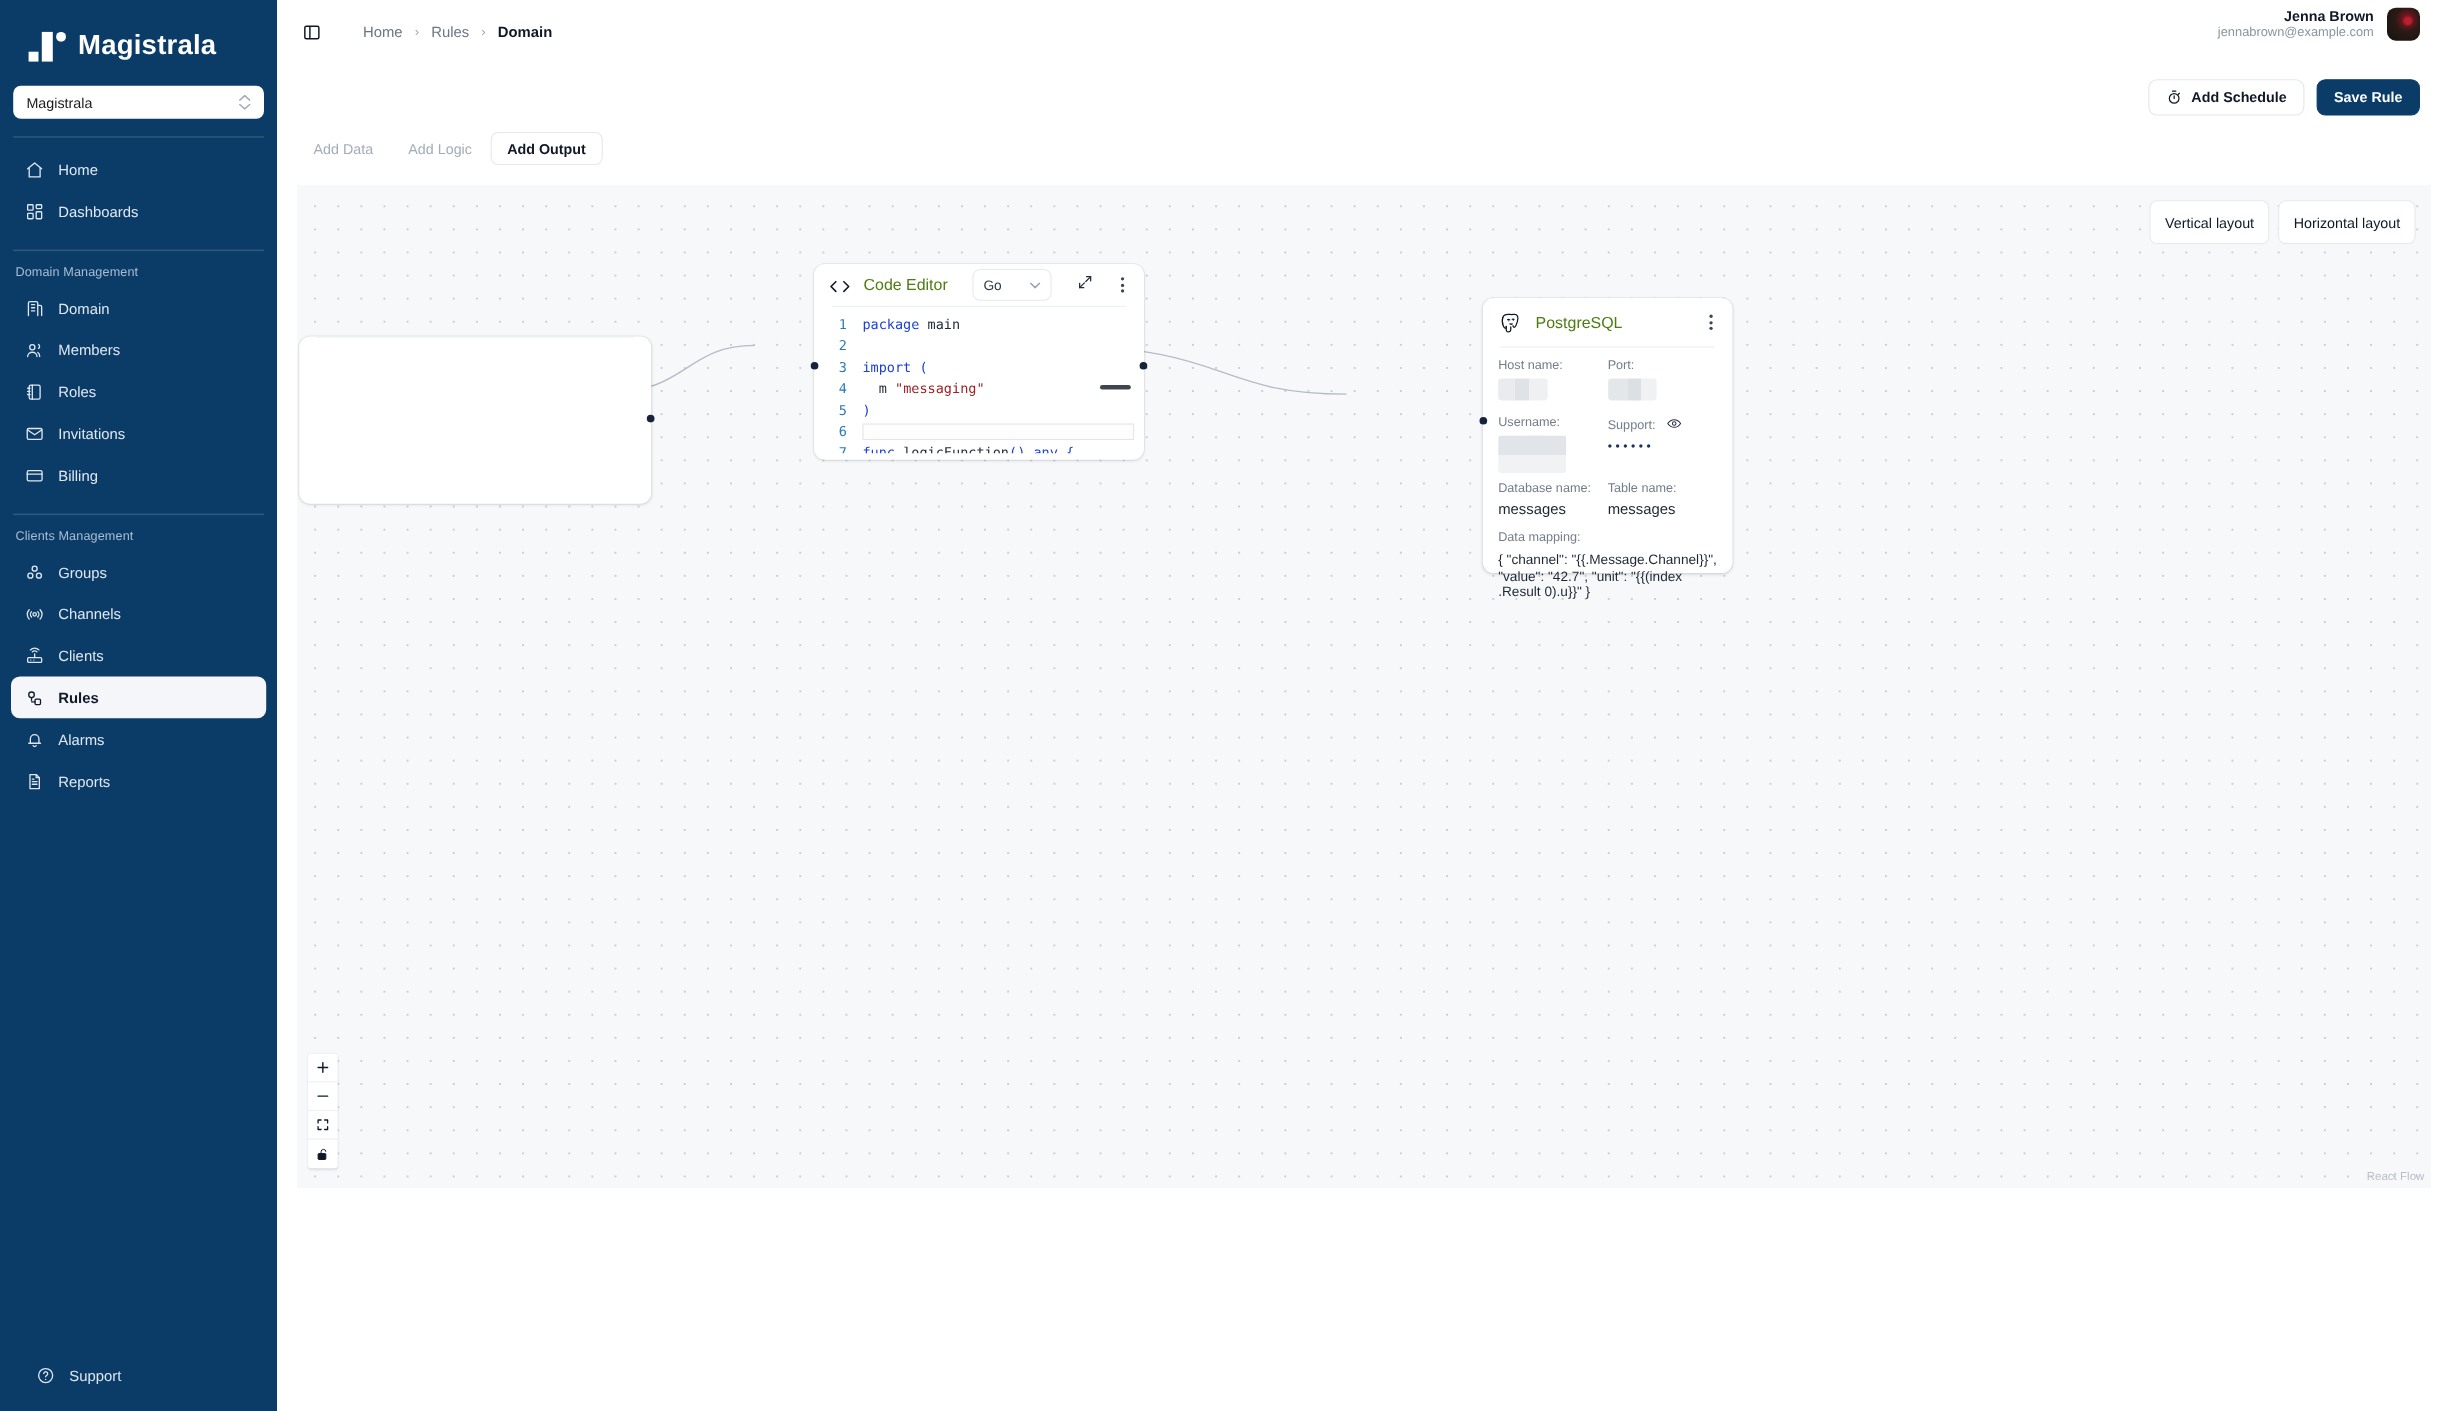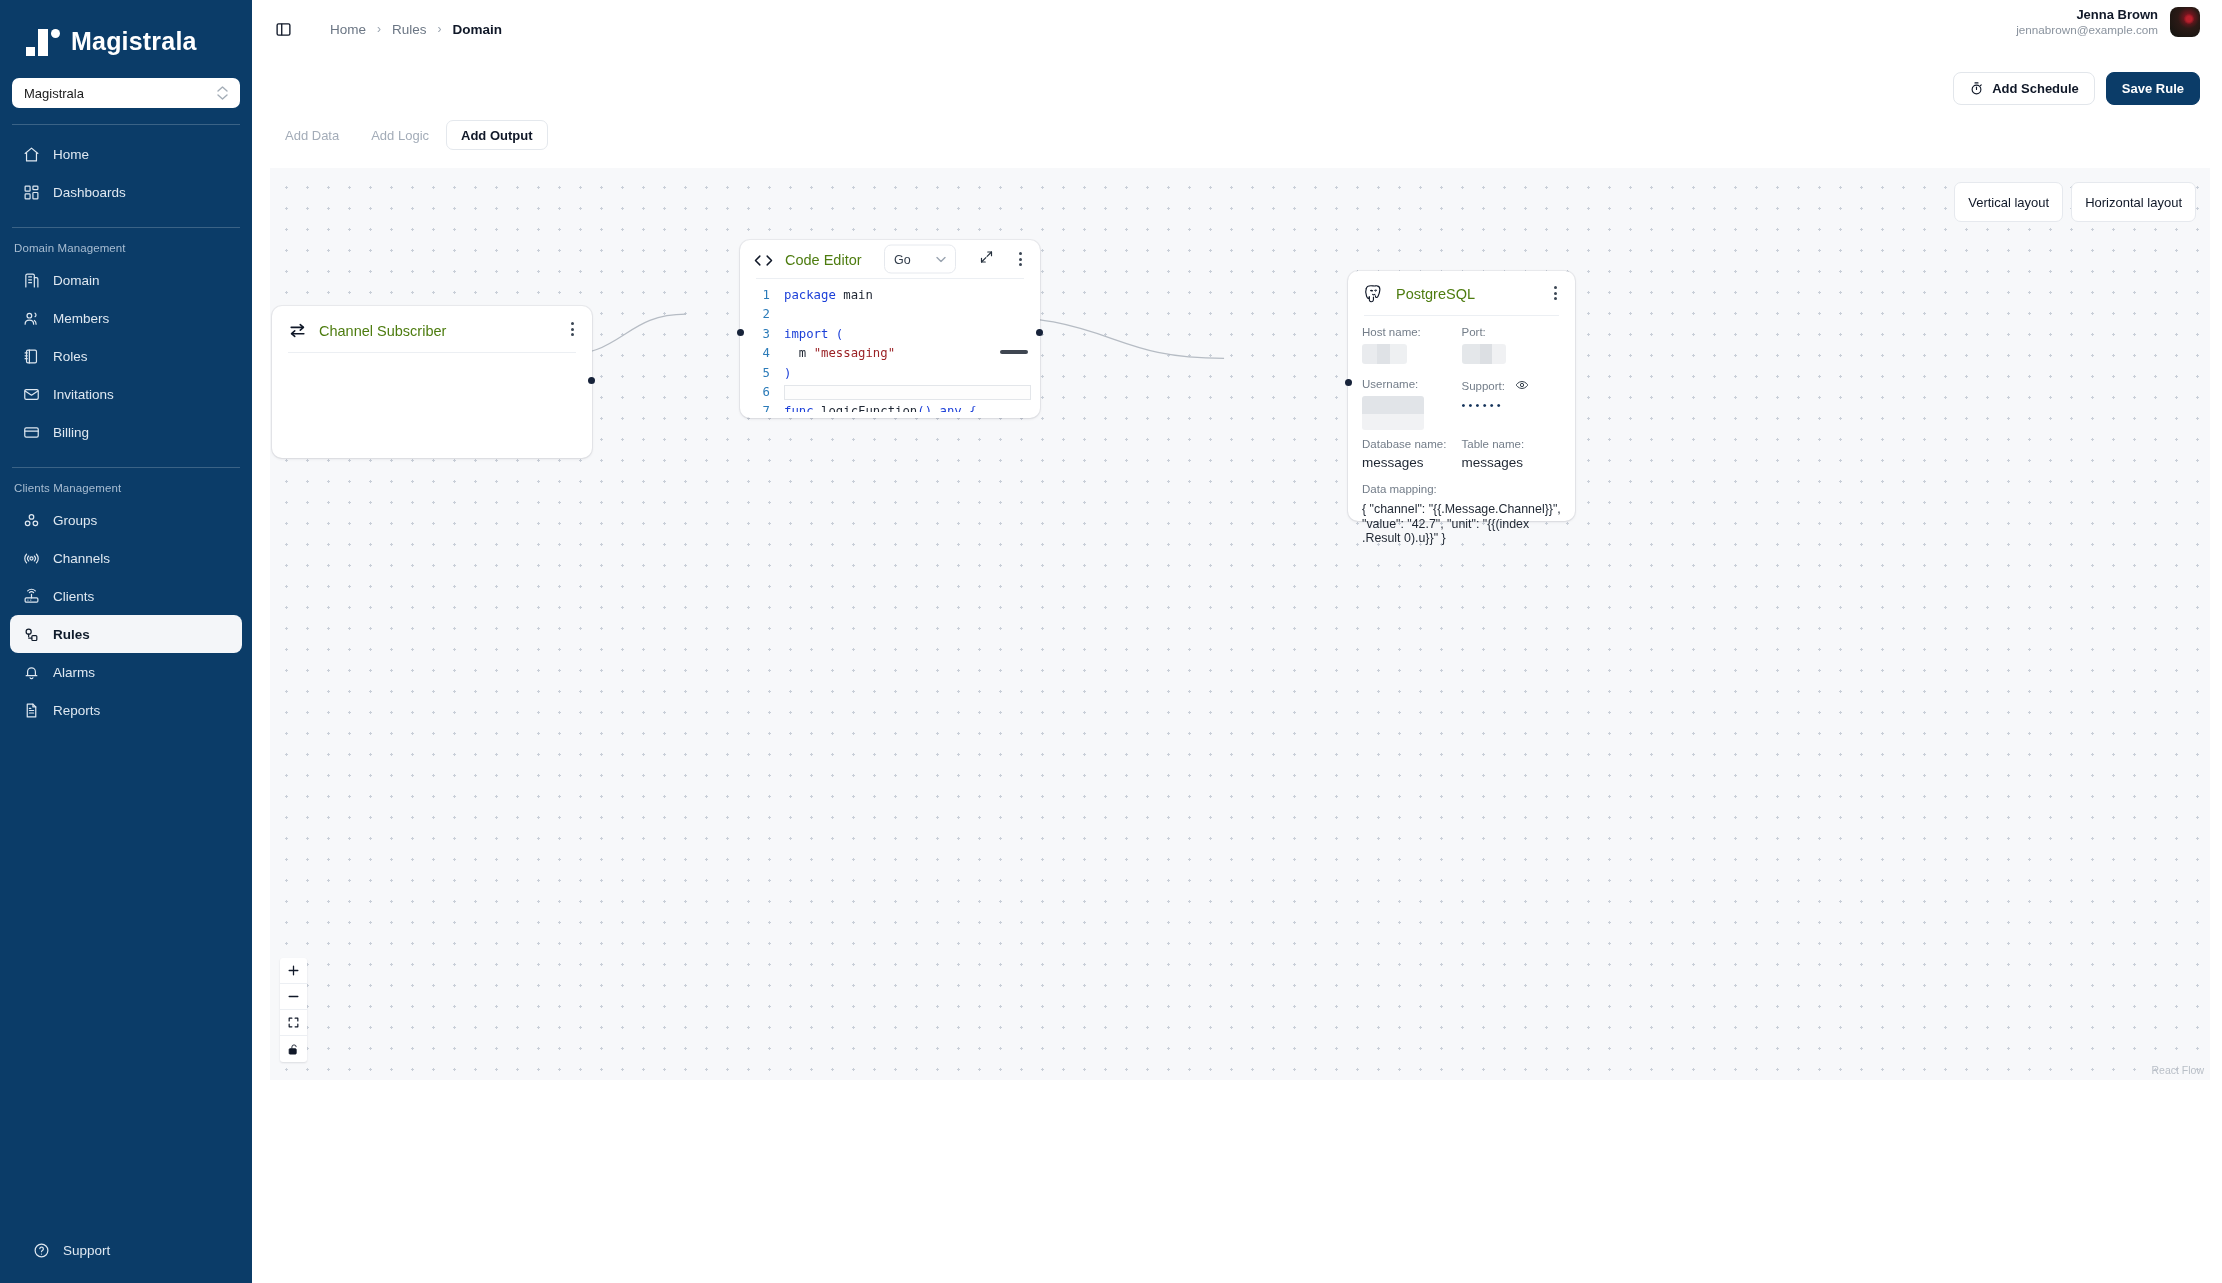--- a/index.html
+++ b/index.html
@@ -444,36 +444,20 @@
       <svg class="edges" viewBox="0 0 2192 912" preserveAspectRatio="none">
         <path d="M322,213 C400,213 400,165 470,165" fill="none" stroke="#b6bcc4" stroke-width="1.4"></path>
         <path d="M770,165 C960,165 940,215 1078,215" fill="none" stroke="#b6bcc4" stroke-width="1.4"></path>
       </svg>
       <span class="handle" style="left:318px; top:209px;"></span>
       <span class="handle" style="left:467px; top:161px;"></span>
       <span class="handle" style="left:766px; top:161px;"></span>
       <span class="handle" style="left:1075px; top:211px;"></span>
 
       <div class="node" id="node-subscriber">
-        <div class="node-head">
-          <span style="display:inline-flex">
-            <svg width="19" height="19" viewBox="0 0 24 24" fill="none" stroke="#101828" stroke-width="2" stroke-linecap="round" stroke-linejoin="round">
-                <path d="M4 8h15"></path>
-                <path d="M15.5 4.5L19.5 8l-4 3.5"></path>
-                <path d="M20 16H5"></path>
-                <path d="M8.5 12.5L4.5 16l4 3.5"></path>
-              </svg>
-          </span>
-          <span class="node-title">Channel Subscriber</span>
-          <span class="kebab">
-              <i></i>
-              <i></i>
-              <i></i>
-            </span>
-        </div>
         <div class="node-hr"></div>
       </div>
 
       <div class="node" id="node-code">
         <div class="node-head">
           <span style="display:inline-flex">
             <svg width="19" height="15" viewBox="0 0 26 16" fill="none" stroke="#101828" stroke-width="2" stroke-linecap="round" stroke-linejoin="round">
                 <path d="M8 2L2 8l6 6"></path>
                 <path d="M18 2l6 6-6 6"></path>
               </svg>

